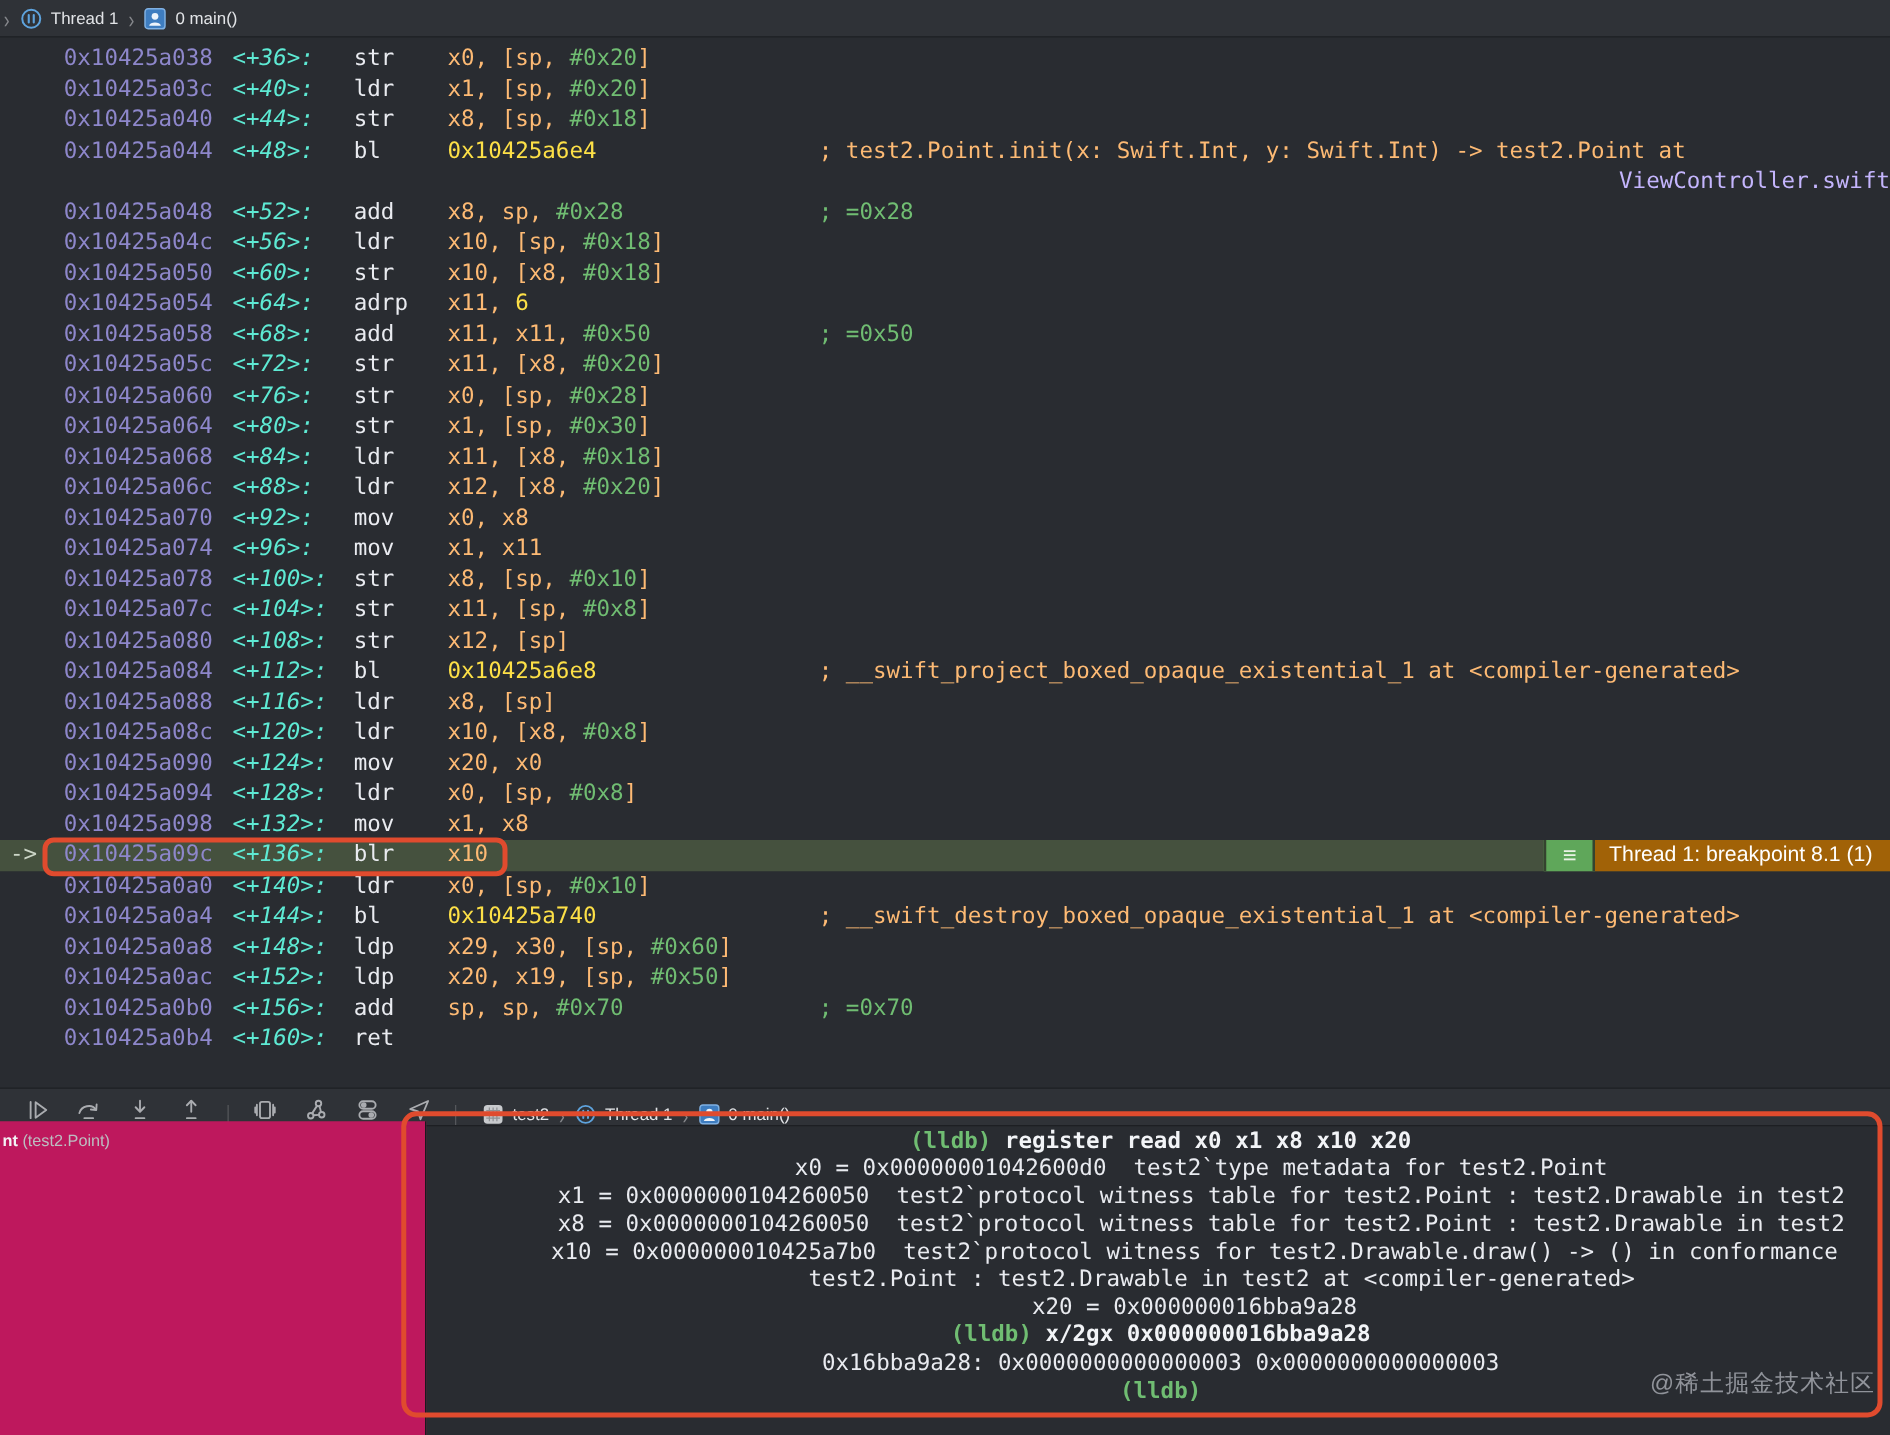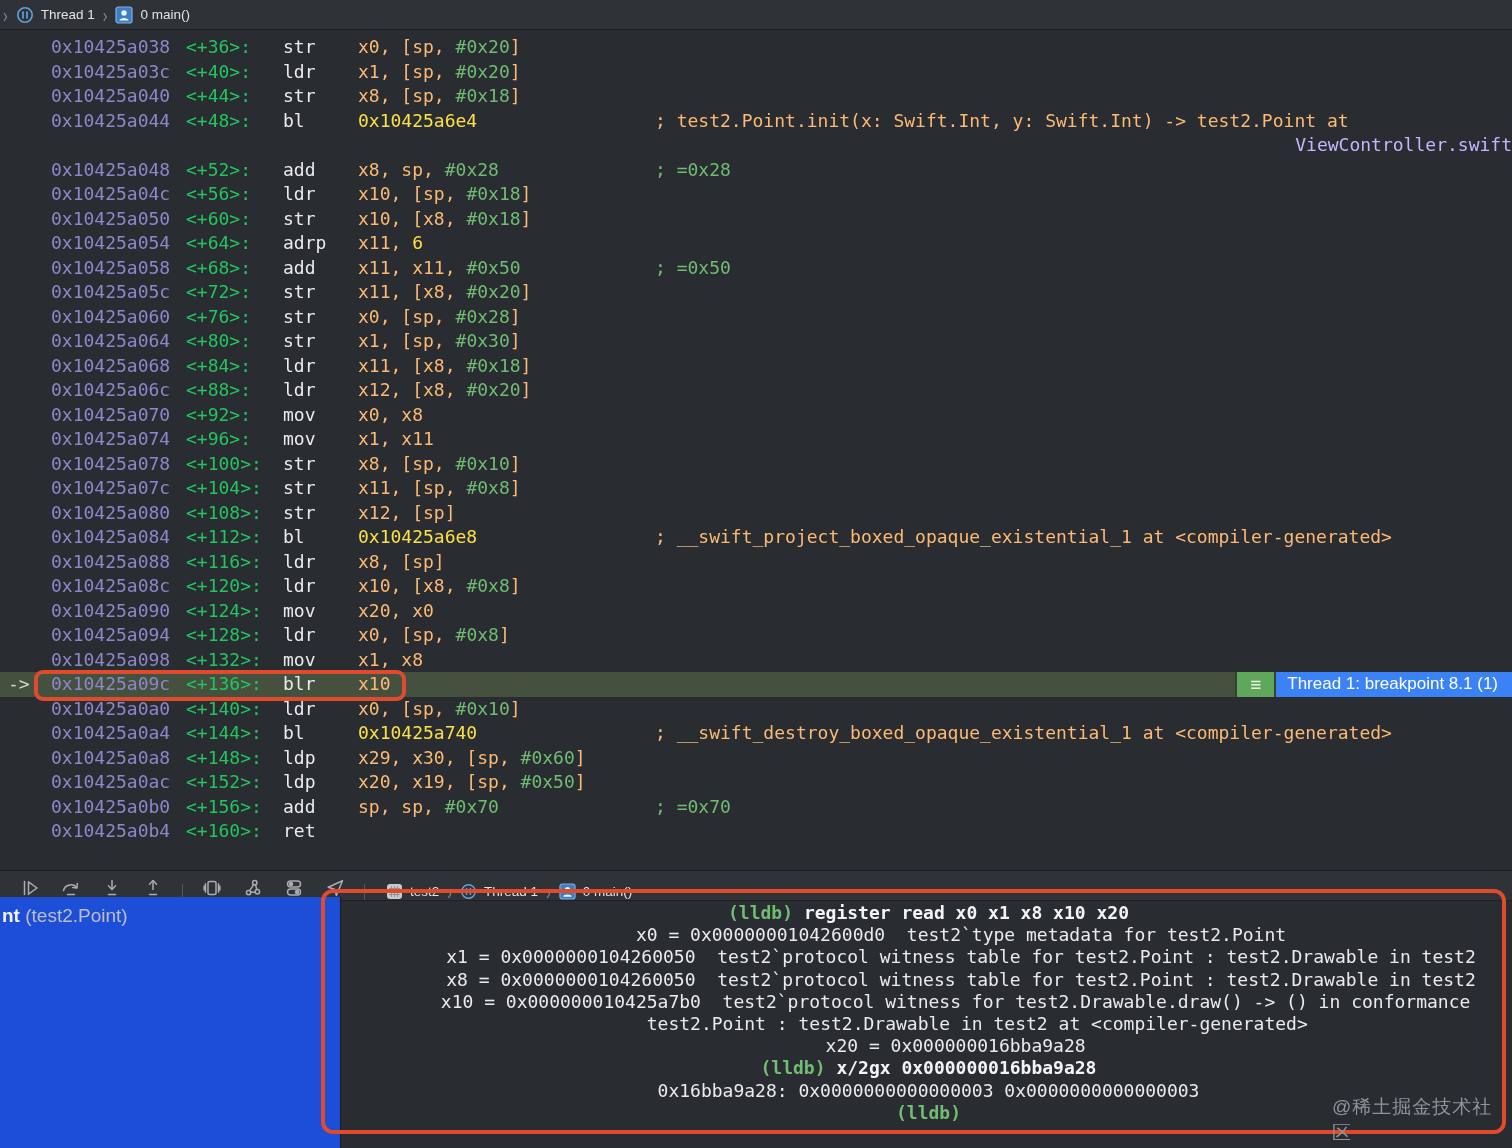--- a/index.html
+++ b/index.html
@@ -14,64 +14,64 @@
   .crumb{cursor:default;}
   .ic{display:inline-flex;align-items:center;justify-content:center;}
 
   
   .disasm{position:absolute;left:0;top:30px;width:1512px;height:836px;overflow:hidden;
           padding-top:5px;box-sizing:border-box;font-family:"DejaVu Sans Mono",monospace;
           font-size:18px;line-height:24.5px;white-space:pre;color:#e9ebf0;}
   .asm-line{display:flex;height:24.5px;position:relative;justify-content:space-between;}
   .col-marker{width:51px;padding-left:8px;box-sizing:border-box;color:#ccd6c7;flex:none;}
   .col-addr{width:135px;color:#8e87cb;flex:none;}
-  .col-offset{width:97px;color:#22c55e;flex:none;}
+  .col-offset{width:97px;color:#5eead4;flex:none;font-style:italic;}
   .col-mnem{width:75px;flex:none;}
   .col-ops{width:297px;flex:none;}
   .col-comment{flex:1;overflow:hidden;}
   .c-w{color:#fdba74;} .c-g{color:#70bd72;} .c-p{color:#fde047;}
   .asm-line.current{background:#45513e;}
   .wrap-text{padding-left:45px;color:#c4b5fd;}
 
   
   .bp-badge{position:absolute;right:0;top:0;height:24.5px;display:flex;align-items:stretch;
             font-family:"Liberation Sans",sans-serif;font-size:17px;color:#fff;}
   .bp-menu{width:37px;background:#5fa75a;border-left:2px solid #35432f;border-right:2px solid #35432f;
            display:flex;align-items:center;justify-content:center;cursor:pointer;}
   .bp-menu span{color:#e8f2e4;font-size:19px;line-height:1;}
-  .bp-label{background:#3b82f6;display:flex;align-items:center;padding:0 14px 0 11px;white-space:nowrap;}
+  .bp-label{background:#a16207;display:flex;align-items:center;padding:0 14px 0 11px;white-space:nowrap;}
 
   
   .debugbar{position:absolute;left:0;top:870px;width:1512px;height:31px;background:#2f3237;
             border-top:1px solid #1d1f23;border-bottom:1px solid #1d1f23;box-sizing:border-box;
             display:flex;align-items:flex-end;padding-left:18px;gap:17px;}
   .dbg-btn{width:24px;height:24px;display:flex;align-items:center;justify-content:center;cursor:pointer;flex:none;}
   .dbg-btn svg{stroke:#aaacb0;fill:none;stroke-width:1.5;stroke-linecap:round;stroke-linejoin:round;}
   .toolbar-sep{width:1px;height:16px;background:#55575b;flex:none;}
   .crumbs{display:flex;align-items:center;gap:7px;font-size:13.5px;color:#e2e4e7;margin-left:4px;white-space:nowrap;}
 
   
-  .vars{position:absolute;left:0;top:897px;width:341px;height:251px;background:#1d4ed8;
-        border-right:1px solid #191b1e;box-sizing:border-box;color:#e2e4e7;font-size:19px;}
+  .vars{position:absolute;left:0;top:897px;width:341px;height:251px;background:#be185d;
+        border-right:1px solid #191b1e;box-sizing:border-box;color:#e2e4e7;font-size:13px;}
   .vars .row{padding:8px 0 0 2px;white-space:nowrap;overflow:hidden;}
   .vars b{color:#f2f3f5;}
   .vars .vtype{color:#bcbec1;}
   .console{position:absolute;left:342px;top:897px;width:1170px;height:251px;overflow:hidden;
            padding:5px 0 0 3px;box-sizing:border-box;font-family:"DejaVu Sans Mono",monospace;
            font-size:18px;line-height:22.2px;white-space:pre;color:#e9ebf0;text-align:center;}
   .console .c-prompt{color:#70bd72;font-weight:bold;}
   .console .c-cmd{color:#f2f4f7;font-weight:bold;}
   .console .c-out{color:#e9ebf0;}
 
   
   .annot{position:absolute;border:4px solid #e04b2e;box-sizing:border-box;pointer-events:none;}
   .annot1{left:34px;top:670px;width:372px;height:31px;border-radius:9px;}
   .annot2{left:321px;top:889px;width:1185px;height:245px;border-radius:12px;}
 
-  .watermark{position:absolute;left:1320px;top:1094px;font-size:19px;color:#90939a;letter-spacing:1px;margin-left:12px;}
+  .watermark{position:absolute;left:1320px;top:1094px;font-size:19px;color:#90939a;letter-spacing:1px;}
 </style>
 </head>
 <body>
 
 <div id="screen">
 
   <div class="jumpbar">
     <span class="chev">›</span>
     <span class="ic">
       <svg width="18" height="18" viewBox="0 0 18 18">

